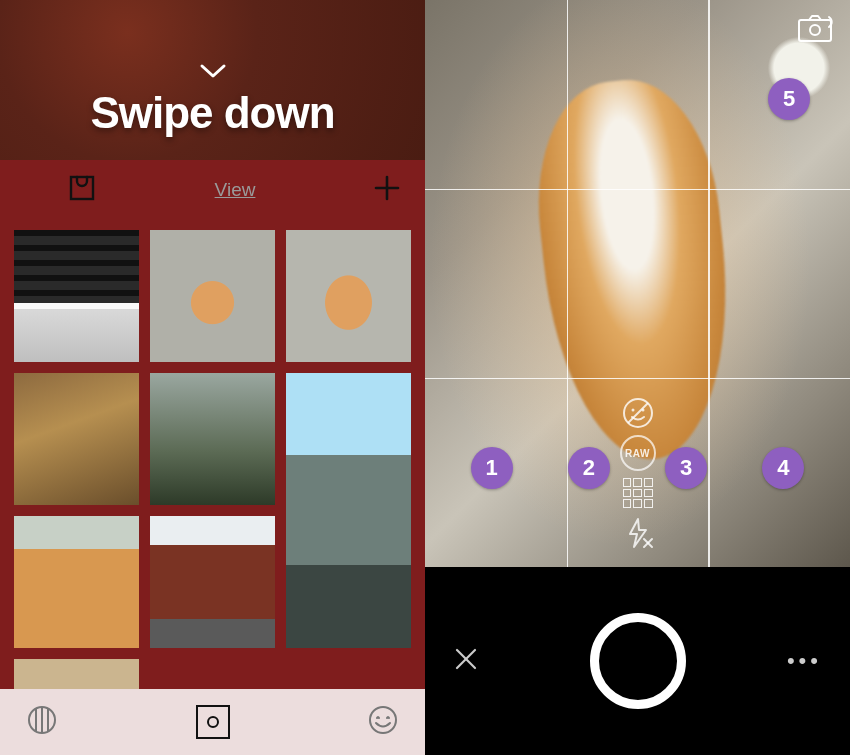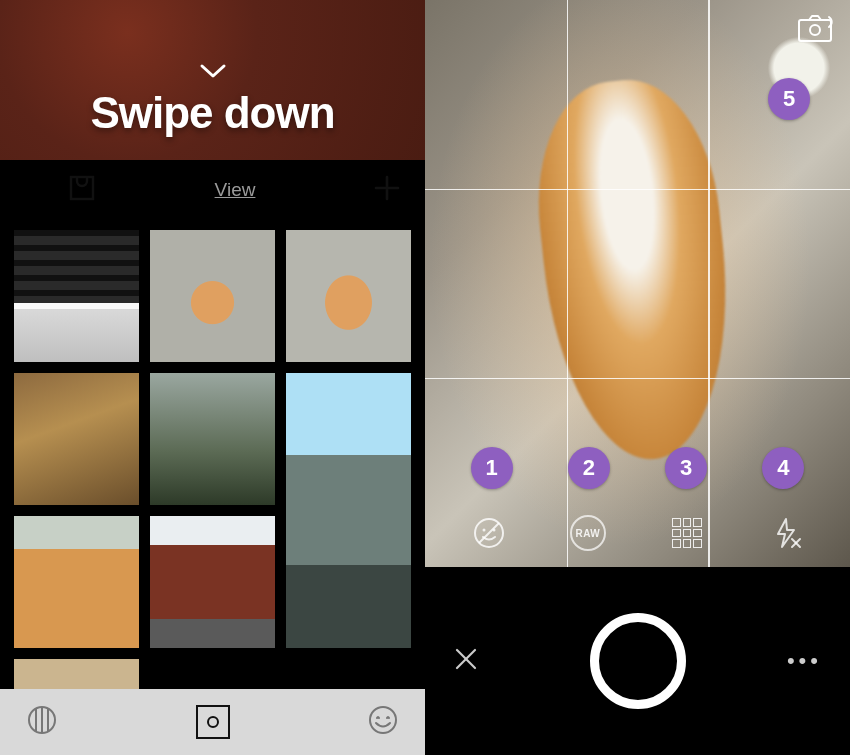--- a/index.html
+++ b/index.html
@@ -11,21 +11,21 @@
     background: #fff;
     overflow: hidden;
   }
   
   .left {
     width: 425px;
     height: 755px;
     display: flex;
     flex-direction: column;
     position: relative;
-    background: #000000;
+    background: #7f1d1d;
   }
   .hero {
     height: 160px;
     background: radial-gradient(circle at 30% 20%, #7a2f1e 0%, #5a2318 40%, #4a1c12 100%);
     display: flex;
     flex-direction: column;
     align-items: center;
     justify-content: flex-end;
     padding-bottom: 22px;
     position: relative;
@@ -156,21 +156,21 @@
     font-size: 22px;
     display: flex; align-items: center; justify-content: center;
     box-shadow: 0 1px 3px rgba(0,0,0,0.3);
   }
   .b5 { top: 78px; right: 40px; }
   .badgerow { position:absolute; left:0; right:0; bottom:78px; display:flex; justify-content:space-around; padding:0 18px;}
   .badgerow .badge { position: static; }
 
   .cam-icon-row {
     position: absolute; left:0; right:0; bottom: 14px;
-    display:flex; justify-content:space-around; align-items:center; padding:0 14px;
+    display:flex; justify-content:space-around; align-items:center; padding:0 14px;flex-direction:column;
   }
   .cam-icon { width:40px; height:40px; display:flex; align-items:center; justify-content:center; }
   .cam-icon svg { stroke: rgba(255,255,255,0.8); }
   .raw-circle{
     width:36px;height:36px;border:2px solid rgba(255,255,255,0.7);border-radius:50%;
     display:flex;align-items:center;justify-content:center;
     color:rgba(255,255,255,0.85);font-size:10px;font-weight:700;letter-spacing:0.5px;
   }
   .grid-ic{width:30px;height:30px;display:grid;grid-template-columns:repeat(3,1fr);grid-template-rows:repeat(3,1fr);gap:2px;}
   .grid-ic span{border:1.5px solid rgba(255,255,255,0.85);}

